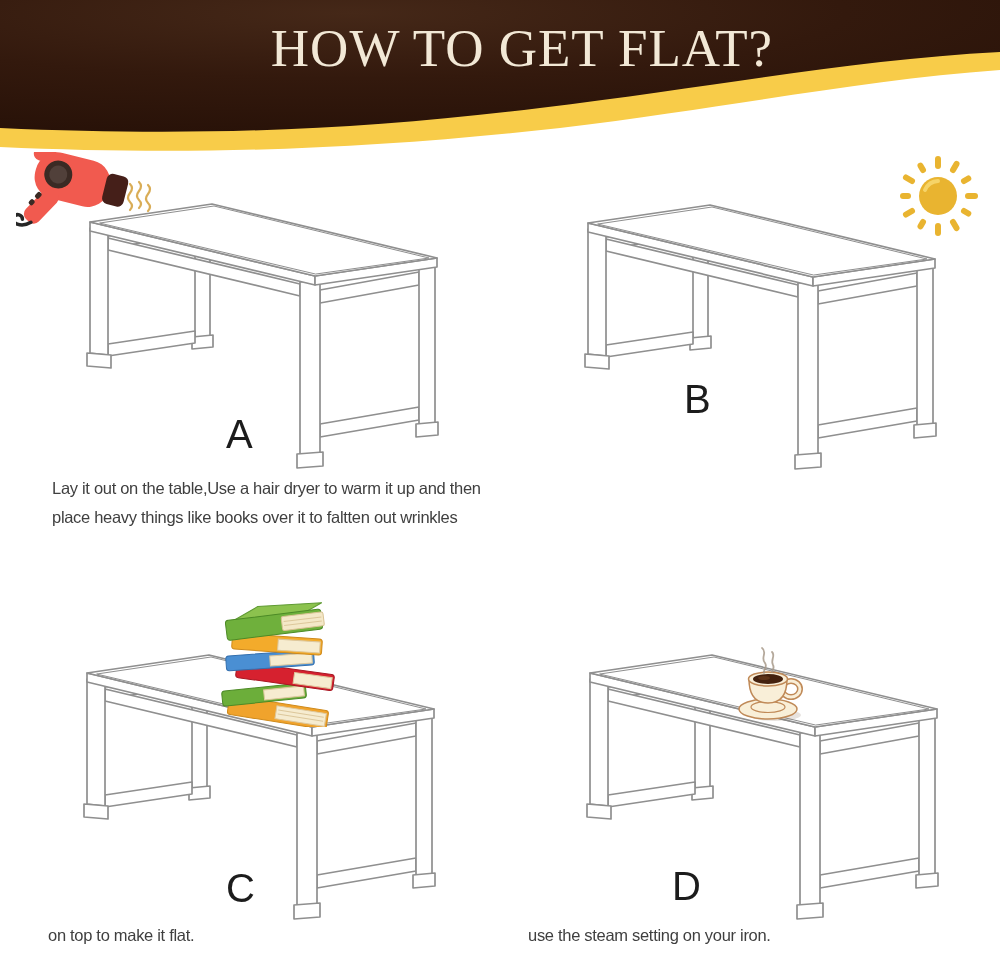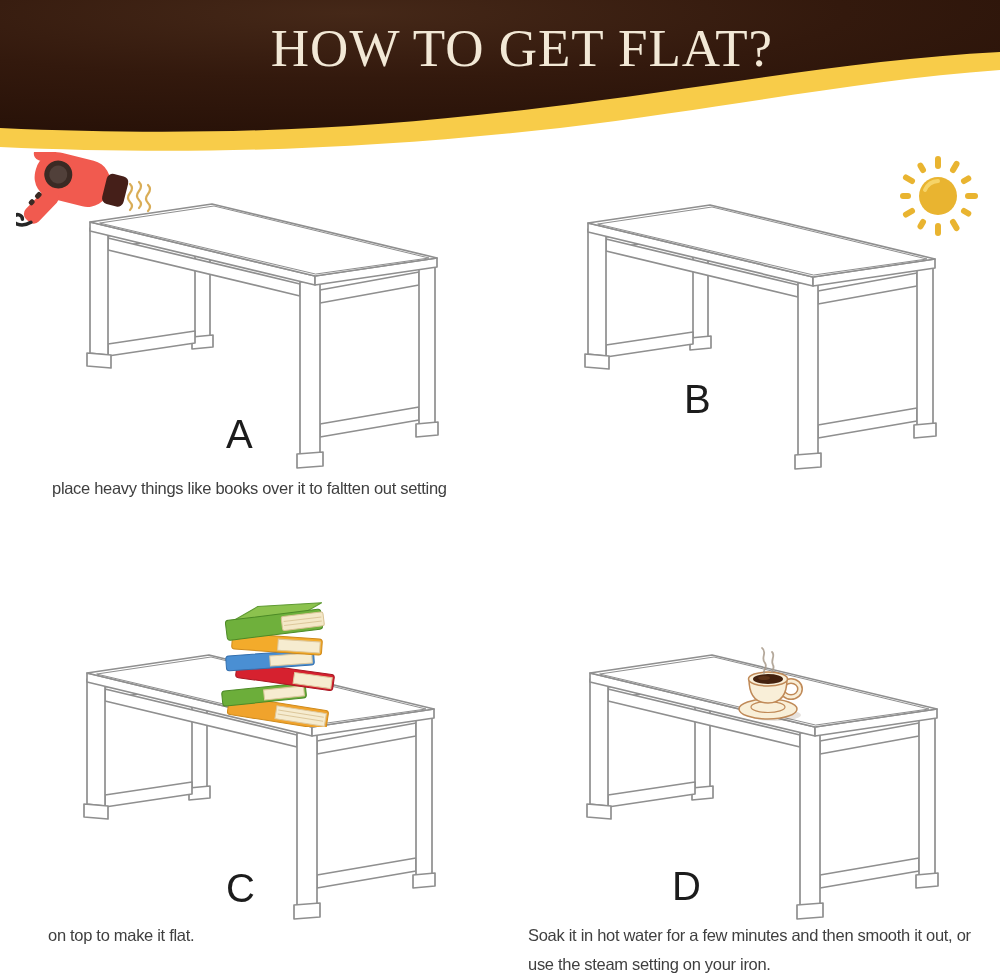--- a/index.html
+++ b/index.html
@@ -120,21 +120,22 @@
         <path d="M26,80 C18,88 6,86 8,79 C10,74 16,75 17,79" stroke="#262626" stroke-width="3.5" fill="none" stroke-linecap="round"></path>
       </g>
       <g stroke="#d8a94f" stroke-width="2.2" fill="none" stroke-linecap="round" opacity="0.95">
         <path d="M114,32 q4,4 0,9 q-4,5 0,9 q4,4 0,8"></path>
         <path d="M123,30 q4,4 0,9 q-4,5 0,9 q4,4 0,8"></path>
         <path d="M132,33 q4,4 0,9 q-4,5 0,9 q4,4 0,8"></path>
       </g>
     </svg>
     <div id="letterA" class="letter">A</div>
     <div id="capA" class="caption">
-      <div>place heavy things like books over it to faltten out setting</div>
+      <div>Lay it out on the table,Use a hair dryer to warm it up and then</div>
+      <div>place heavy things like books over it to faltten out wrinkles</div>
     </div>
   </section>
 
   <section class="quad">
     <svg id="tableB" class="table-svg" viewBox="0 0 400 280">
       <use href="#table-sym" xlink:href="#table-sym"></use>
     </svg>
     <svg id="sunIcon" class="icon-svg" width="80" height="80" viewBox="0 0 80 80">
       <g fill="#e9b430">
         <g>
@@ -213,18 +214,17 @@
       <ellipse cx="40" cy="36" rx="19.5" ry="7" fill="#f9efd8" stroke="#c08a58" stroke-width="1.5"></ellipse>
       <ellipse cx="40" cy="36" rx="15" ry="5" fill="#44220f"></ellipse>
       <ellipse cx="36" cy="35" rx="6" ry="2" fill="#5d3318"></ellipse>
       <g stroke="#a89a8a" stroke-width="1.8" fill="none" stroke-linecap="round" opacity="0.85">
         <path d="M34,5 C40,9 32,15 37,20 C40,24 35,27 36,30"></path>
         <path d="M44,9 C48,13 42,17 45,22 C47,25 44,27 44,29"></path>
       </g>
     </svg>
     <div id="letterD" class="letter">D</div>
     <div id="capD" class="caption">
-      <div>Soak it in hot water for a few minutes and then smooth it out, or</div>
       <div>use the steam setting on your iron.</div>
     </div>
   </section>
 
 </div>
 
 </body></html>

